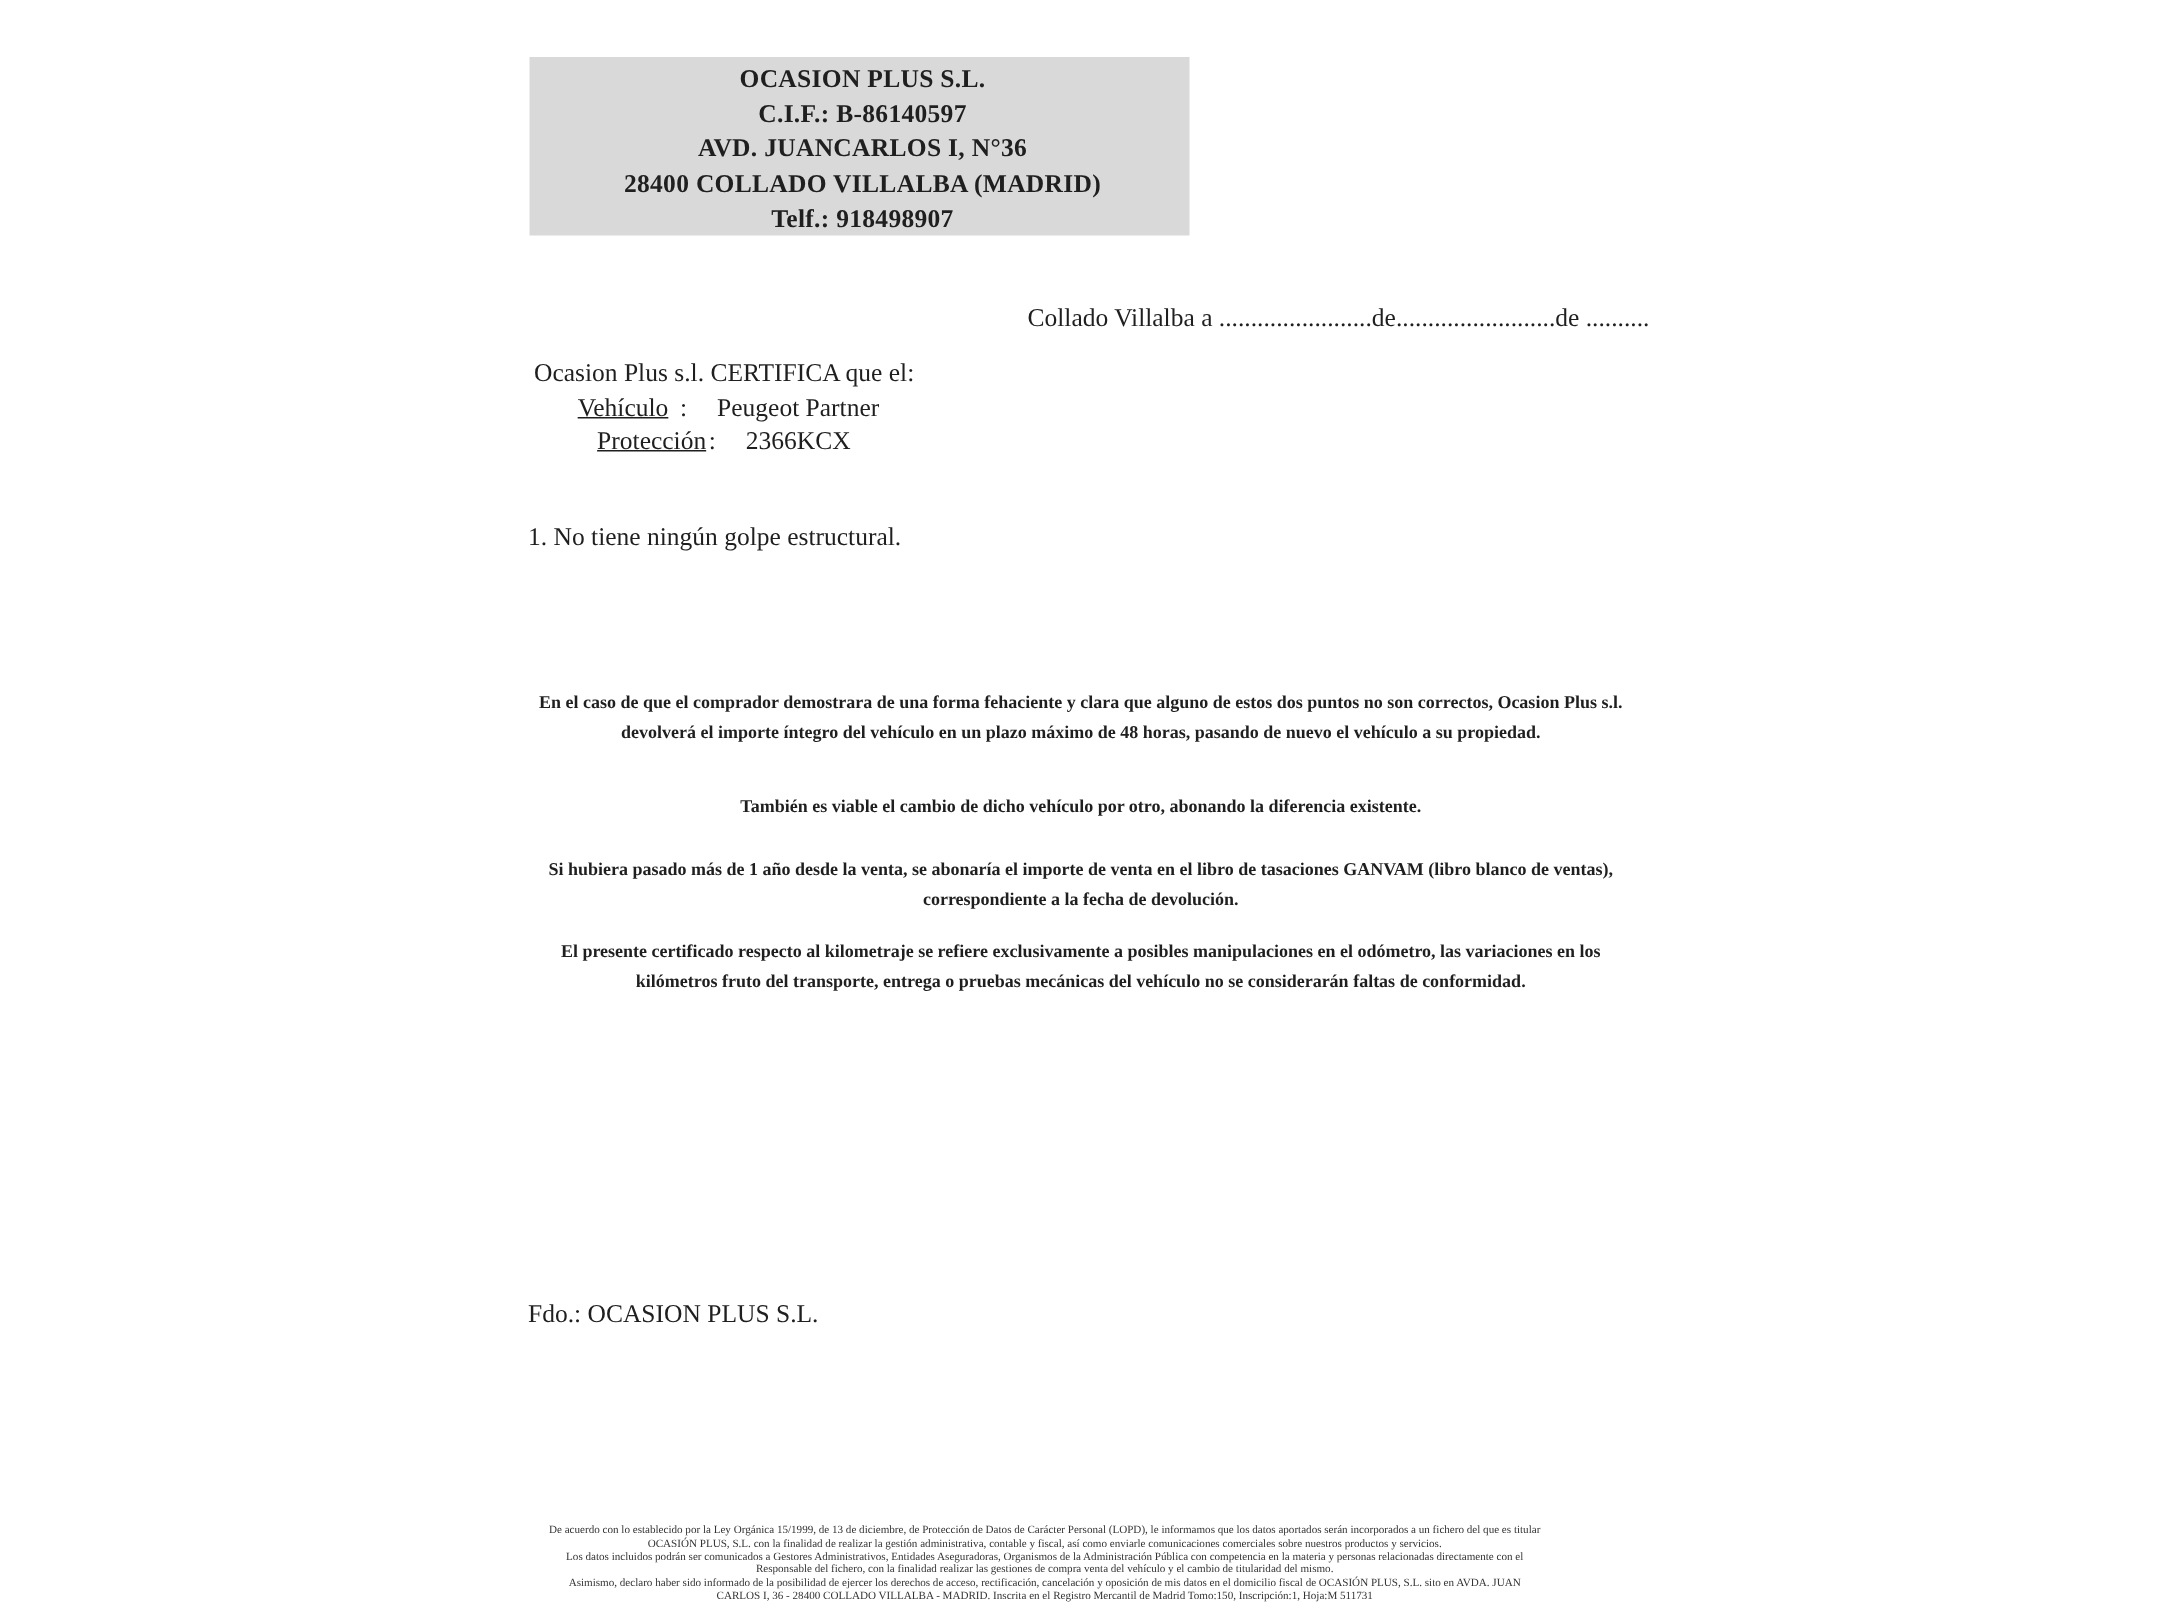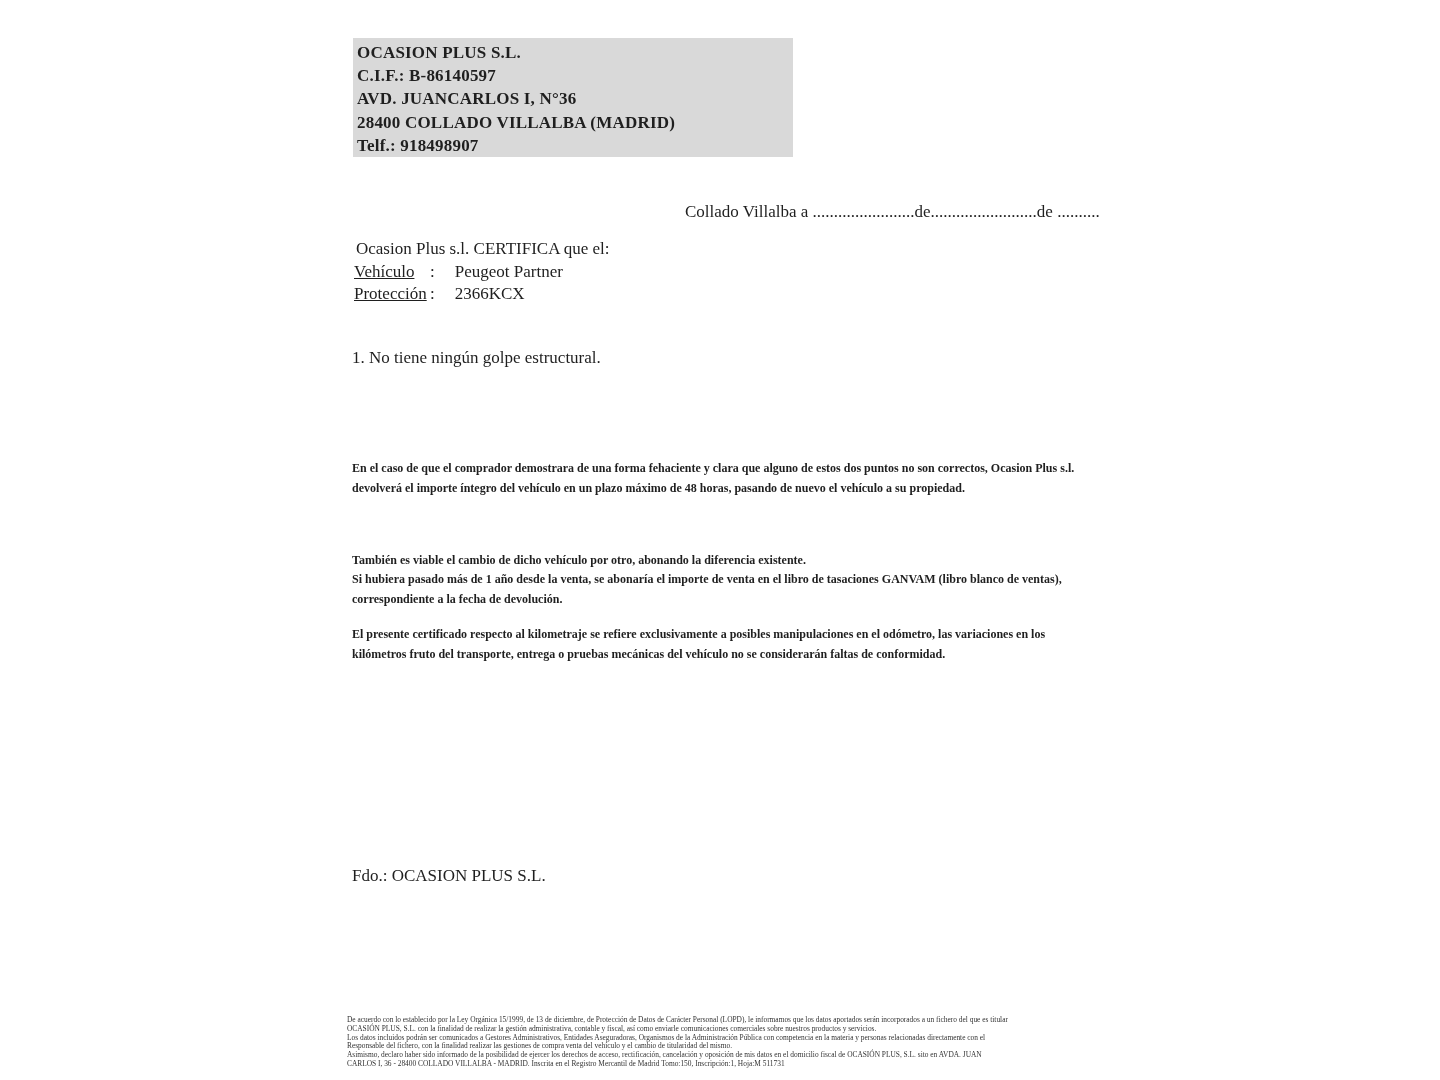--- a/index.html
+++ b/index.html
@@ -7,20 +7,21 @@
   body {
     font-family: "Liberation Serif", "DejaVu Serif", serif;
     color: #1f1f1f;
   }
   .page {
     position: relative;
     width: 1296px;
     height: 1080px;
     background: #ffffff;
     overflow: hidden;
+    text-align: center;
   }
   .header-box {
     position: absolute;
     left: 353px;
     top: 38px;
     width: 440px;
     height: 119px;
     background: #d9d9d9;
     padding: 3px 0 0 4px;
   }
@@ -59,33 +60,33 @@
   .item2 { top: 385px; }
   .para {
     position: absolute;
     left: 352px;
     width: 737px;
     font-size: 12px;
     line-height: 19.9px;
     font-weight: bold;
   }
   .p1 { top: 459px; }
-  .p2 { top: 551px; }
+  .p2 { top: 528px; }
   .p3 { top: 570px; }
   .p4 { top: 625px; }
   .signature {
     position: absolute;
     left: 352px;
     top: 866px;
     font-size: 17px;
     white-space: nowrap;
   }
   .legal {
     position: absolute;
-    left: 347px;
+    left: 366px;
     top: 1016px;
   }
   .legal-line {
     font-size: 7.4px;
     line-height: 8.8px;
     white-space: nowrap;
     color: #333333;
   }
 </style>
 </head>

